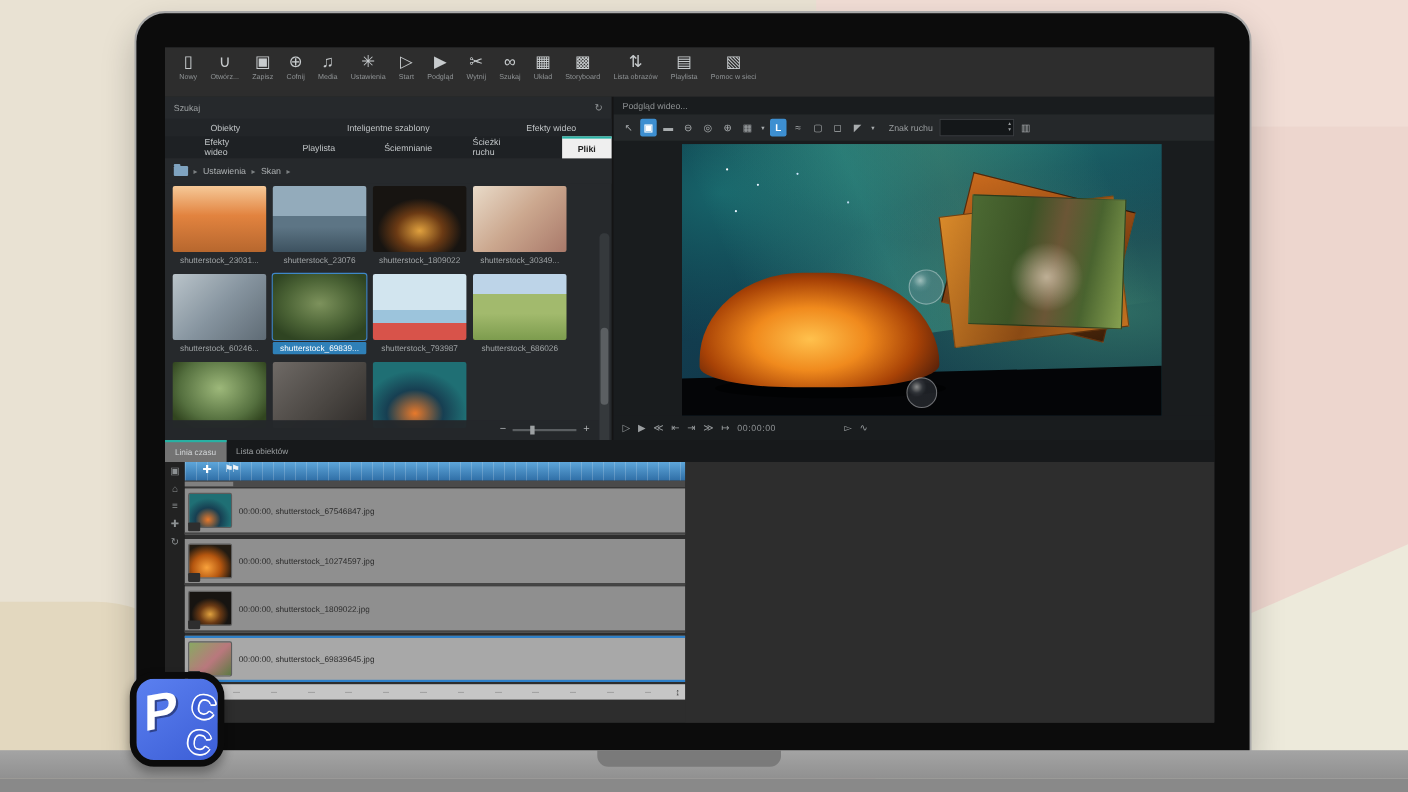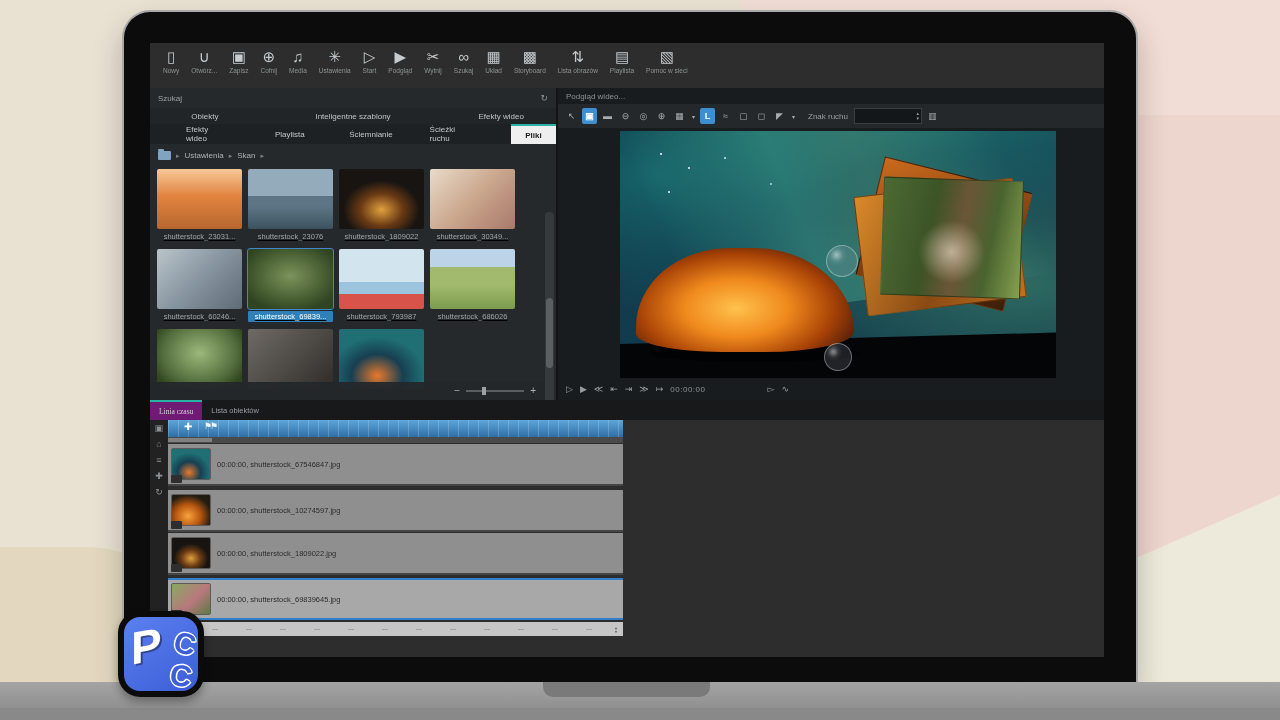--- a/index.html
+++ b/index.html
@@ -46,21 +46,21 @@
   .tabs2{height:20px;display:flex;background:#1e2124;}
   .tabs2 .t{flex:1;display:flex;align-items:center;justify-content:center;font-size:8px;color:#c3c7c9;margin-left:36px;}
   .tabs2 .t.active{background:#efefef;color:#222;border-top:2px solid #2ab3a6;box-sizing:border-box;font-weight:bold;}
   .breadcrumb{height:23px;display:flex;align-items:center;gap:5px;padding:0 8px;background:#26292c;}
   .crumb-folder{width:13px;height:9px;background:#7fa3c0;border-radius:1px;position:relative;}
   .crumb-folder::before{content:"";position:absolute;left:0;top:-2px;width:6px;height:2px;background:#7fa3c0;border-radius:1px 1px 0 0;}
   .breadcrumb .bc{font-size:8px;color:#aeb2b4;}
   .breadcrumb .sep{font-size:7px;color:#7c8082;}
   .grid{position:relative;height:233px;overflow:hidden;padding-left:5px;display:grid;
         grid-template-columns:repeat(4,89px);grid-auto-rows:80px;gap:0 2px;}
-  .cell{width:89px;text-decoration:underline;}
+  .cell{width:89px;}
   .thumb{width:85px;height:60px;border-radius:2px;margin:2px;}
   .cell .nm{display:block;width:85px;margin:0 2px;font-size:7.5px;color:#9fa3a5;white-space:nowrap;
             overflow:hidden;text-overflow:ellipsis;text-align:center;line-height:11px;}
   .cell.selected .thumb{outline:1px solid #3f87c8;}
   .cell.selected .nm{background:#2f80b8;color:#fff;border-radius:1px;}
   .gscroll{position:absolute;right:2px;top:124px;width:9px;height:212px;background:#35393c;border-radius:4px;}
   .gscroll .h{position:absolute;left:1px;top:86px;width:7px;height:70px;background:#5b5f62;border-radius:4px;}
   .zoom-bar{position:absolute;left:0;right:12px;bottom:0;height:18px;background:rgba(36,39,42,.95);
             display:flex;align-items:center;justify-content:flex-end;gap:6px;padding-right:8px;}
   .zoom-bar .zb{color:#aeb2b4;font-size:10px;line-height:10px;}
@@ -125,21 +125,21 @@
   .pv-playback{position:absolute;left:0;right:0;bottom:0;height:22px;background:#191c1e;
                display:flex;align-items:center;gap:7px;padding-left:8px;}
   .pb-ic{font-size:9px;color:#9a9ea0;}
   .pb-time{font-size:8px;color:#8e9294;letter-spacing:.5px;}
   .pb-gap{width:48px;}
 
   
   .timeline{position:relative;height:257px;background:#2d2d2d;}
   .tl-tabs{height:20px;background:#17191b;display:flex;align-items:stretch;}
   .tl-tab{display:flex;align-items:center;padding:0 9px;font-size:7.5px;color:#9b9fa1;}
-  .tl-tab.active{background:#701a75;border-top:2px solid #27b1a3;box-sizing:border-box;color:#d2d5d7;font-family:Liberation Serif, serif;}
+  .tl-tab.active{background:#737373;border-top:2px solid #27b1a3;box-sizing:border-box;color:#d2d5d7;}
   .tl-body{position:relative;height:237px;background:#2d2d2d;}
   .tl-rail{position:absolute;left:0;top:0;bottom:0;width:18px;background:#222222;display:flex;
            flex-direction:column;align-items:center;padding-top:3px;gap:5px;}
   .rail-ic{font-size:9px;color:#8d9193;line-height:11px;}
   .tl-ruler{position:absolute;left:18px;top:0;width:455px;height:17px;
     background:linear-gradient(#5ea6da,#2f6ea6);}
   .tl-ruler .ticks{position:absolute;inset:0;
     background:repeating-linear-gradient(90deg,rgba(255,255,255,.18) 0 1px,transparent 1px 10px);}
   .rm1{position:absolute;left:16px;top:1px;font-size:10px;color:#fff;}
   .rm2{position:absolute;left:36px;top:1px;font-size:9px;color:#eef4f8;letter-spacing:-2px;}

